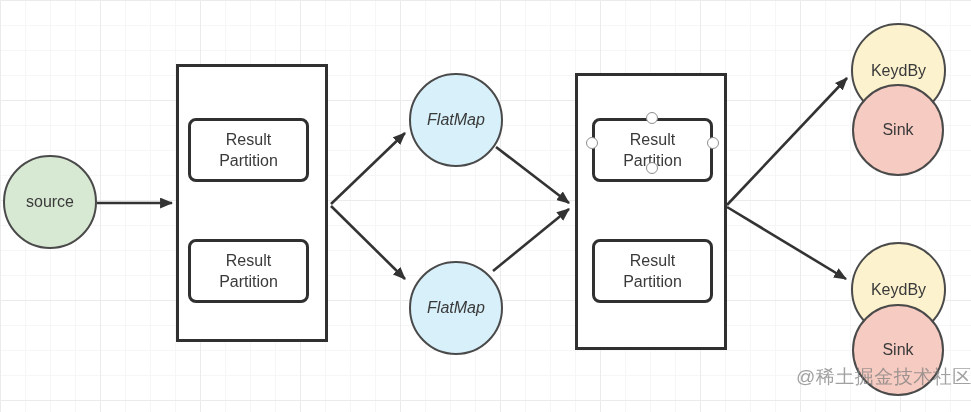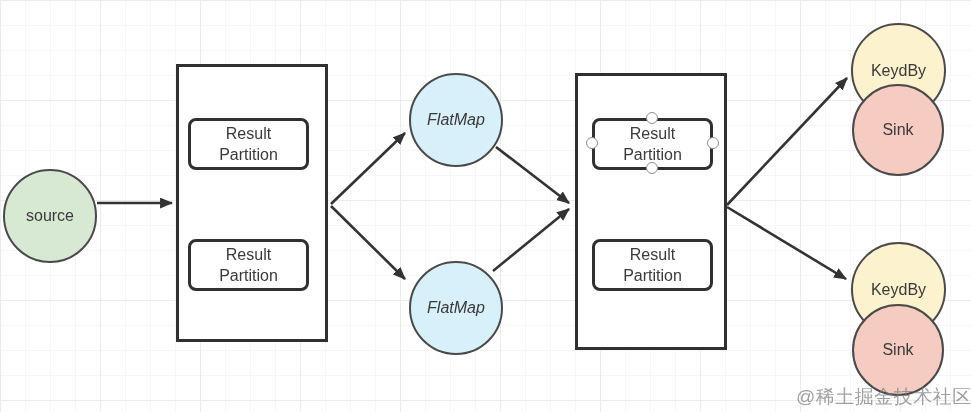--- a/index.html
+++ b/index.html
@@ -27,21 +27,21 @@
     justify-content: center;
     font-size: 16px;
     color: #3a3a3a;
   }
 
   .circle {
     border-radius: 50%;
     border: 2px solid #4a4a4a;
   }
 
-  .c-source  { left: 3px;   top: 169px; width: 94px; height: 94px; background: #d7e9d3; }
+  .c-source  { left: 3px;   top: 155px; width: 94px; height: 94px; background: #d7e9d3; }
   .c-flatmap { background: #d7f0f9; font-style: italic; }
   .c-fm1 { left: 409px; top: 73px;  width: 94px; height: 94px; }
   .c-fm2 { left: 409px; top: 261px; width: 94px; height: 94px; }
   .c-keydby { background: #fcf2cd; }
   .c-kb1 { left: 851px; top: 23px;  width: 95px; height: 95px; }
   .c-kb2 { left: 851px; top: 242px; width: 95px; height: 95px; }
   .c-sink { background: #f6cbc2; }
   .c-sk1 { left: 852px; top: 84px;  width: 92px; height: 92px; }
   .c-sk2 { left: 852px; top: 304px; width: 92px; height: 92px; }
 
@@ -49,21 +49,21 @@
     position: absolute;
     background: #fff;
     border: 3px solid #303030;
   }
   .tb1 { left: 176px; top: 64px; width: 152px; height: 278px; }
   .tb2 { left: 575px; top: 73px; width: 152px; height: 277px; }
 
   .partition {
     position: absolute;
     width: 121px;
-    height: 52px;
+    height: 64px;
     background: #fff;
     border: 3px solid #303030;
     border-radius: 8px;
     display: flex;
     align-items: center;
     justify-content: center;
     text-align: center;
     font-size: 16px;
     line-height: 21px;
     white-space: pre-line;
@@ -92,21 +92,21 @@
     position: absolute;
     left: 0; top: 0;
     width: 971px; height: 412px;
     pointer-events: none;
     z-index: 4;
   }
 
   .watermark {
     position: absolute;
     left: 796px;
-    top: 384px;
+    top: 364px;
     font-size: 19px;
     letter-spacing: 0.5px;
     color: rgba(125, 125, 125, 0.72);
     z-index: 10;
     white-space: nowrap;
   }
 </style>
 </head>
 <body>
 

